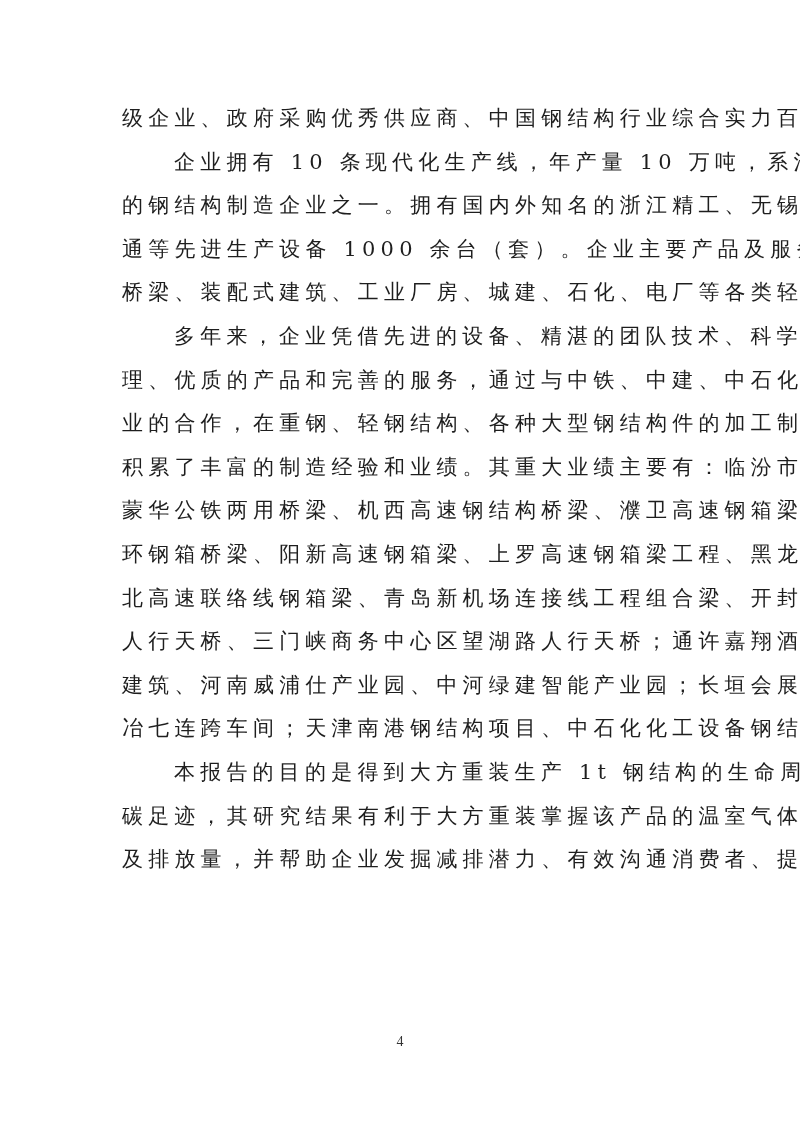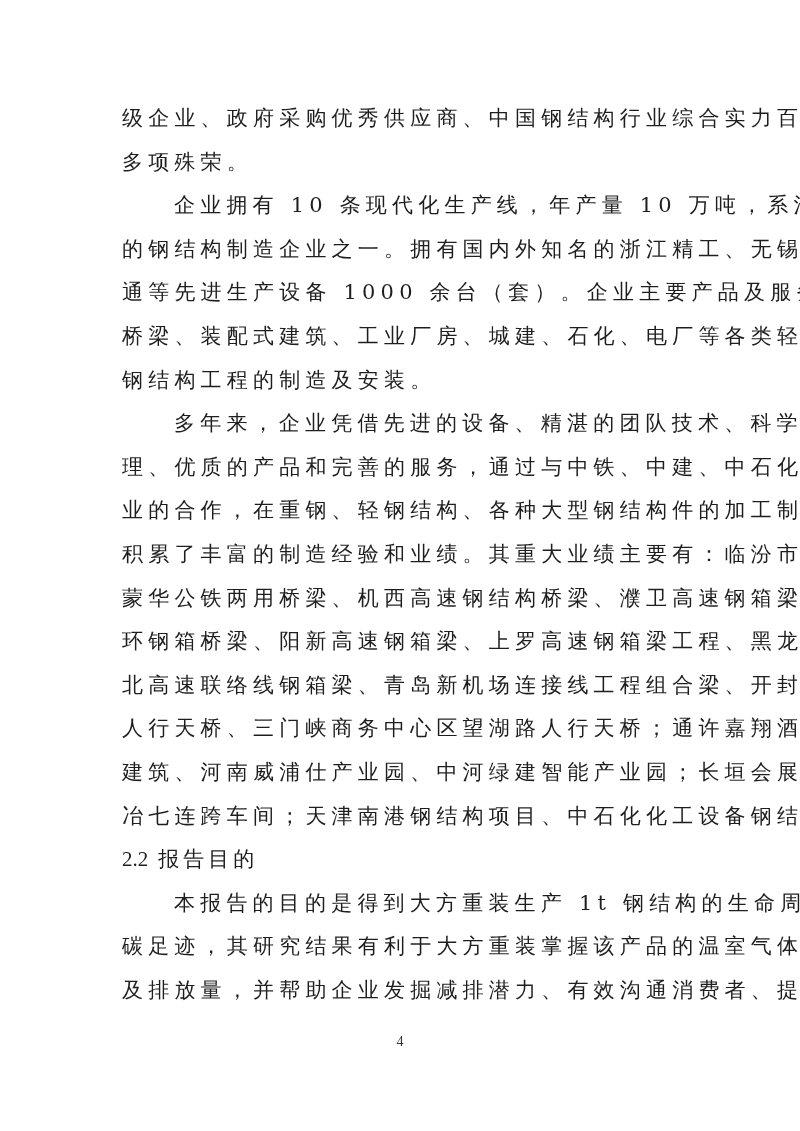--- a/index.html
+++ b/index.html
@@ -62,47 +62,42 @@
     }
   </style>
 </head>
 <body>
 
 <div class="page">
   <div class="content">
 
     <div>
       <div class="line">级企业、政府采购优秀供应商、中国钢结构行业综合实力百强企业等</div>
-      <div class="line">多项殊荣。</div>
     </div>
 
     <div>
       <div class="line indent">企业拥有 10 条现代化生产线，年产量 10 万吨，系河南省内较大</div>
       <div class="line">的钢结构制造企业之一。拥有国内外知名的浙江精工、无锡华联、阳</div>
       <div class="line">通等先进生产设备 1000 余台（套）。企业主要产品及服务为钢结构</div>
       <div class="line">桥梁、装配式建筑、工业厂房、城建、石化、电厂等各类轻型、重型</div>
-      <div class="line">钢结构工程的制造及安装。</div>
     </div>
 
     <div>
       <div class="line indent">多年来，企业凭借先进的设备、精湛的团队技术、科学的团队管</div>
       <div class="line">理、优质的产品和完善的服务，通过与中铁、中建、中石化等大型企</div>
       <div class="line">业的合作，在重钢、轻钢结构、各种大型钢结构件的加工制造等领域</div>
       <div class="line">积累了丰富的制造经验和业绩。其重大业绩主要有：临汾市政项目、</div>
       <div class="line">蒙华公铁两用桥梁、机西高速钢结构桥梁、濮卫高速钢箱梁、西安外</div>
       <div class="line">环钢箱桥梁、阳新高速钢箱梁、上罗高速钢箱梁工程、黑龙江连霍呼</div>
       <div class="line">北高速联络线钢箱梁、青岛新机场连接线工程组合梁、开封东京大道</div>
       <div class="line">人行天桥、三门峡商务中心区望湖路人行天桥；通许嘉翔酒店装配式</div>
       <div class="line">建筑、河南威浦仕产业园、中河绿建智能产业园；长垣会展中心、矿</div>
       <div class="line">冶七连跨车间；天津南港钢结构项目、中石化化工设备钢结构平台、</div>
     </div>
 
-    <div class="heading">
-      <span class="num">2.2</span><span>报告目的</span>
-    </div>
 
     <div>
       <div class="line indent">本报告的目的是得到大方重装生产 1t 钢结构的生命周期过程的</div>
       <div class="line">碳足迹，其研究结果有利于大方重装掌握该产品的温室气体排放途径</div>
       <div class="line">及排放量，并帮助企业发掘减排潜力、有效沟通消费者、提高声誉强</div>
     </div>
 
   </div>
 
   <div class="page-number">4</div>

